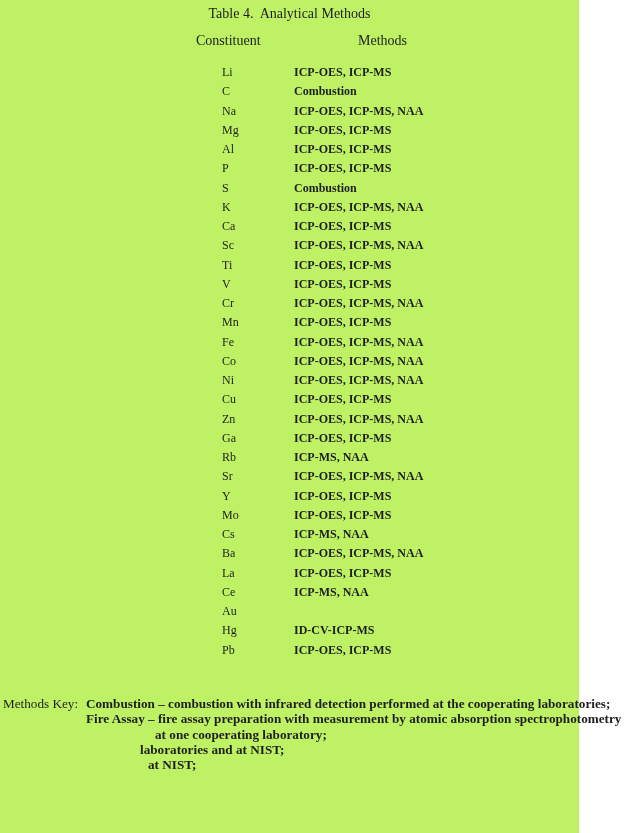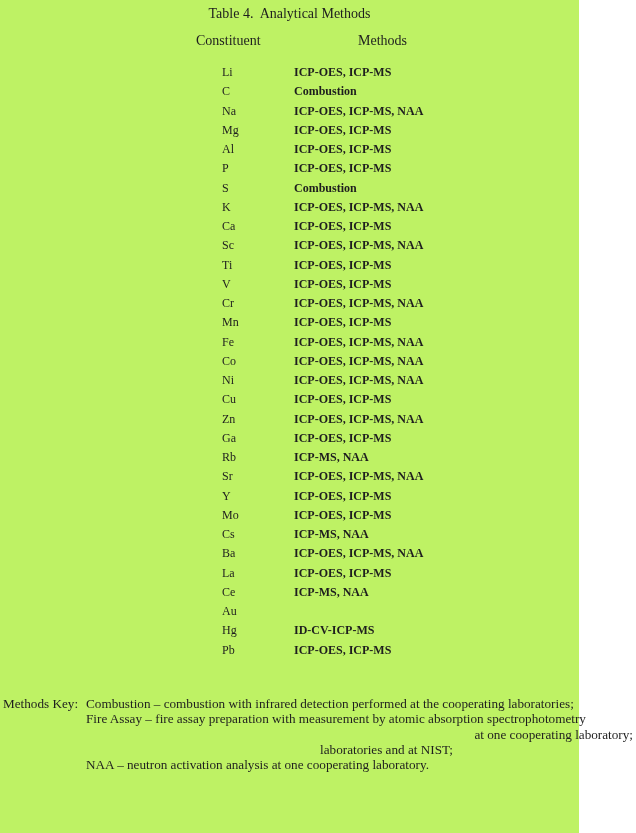--- a/index.html
+++ b/index.html
@@ -69,26 +69,27 @@
     font-size: 13.2px;
     line-height: 15.3px;
   }
   .key-label {
     width: 83px;
     flex: 0 0 83px;
     white-space: nowrap;
   }
   .key-entries {
     flex: 1 1 auto;
+    font-weight: bold;
   }
   .key-line {
     white-space: nowrap;
   }
-  .key-entry[data-idx="1"] .cont-line { padding-left: 69px; text-align: right; }
-  .key-entry[data-idx="2"] .cont-line { padding-left: 54px; text-align: center; }
+  .key-entry[data-idx="1"] .cont-line { padding-left: 69px; }
+  .key-entry[data-idx="2"] .cont-line { padding-left: 54px; }
   .key-entry[data-idx="4"] .cont-line { padding-left: 62px; }
 </style>
 </head>
 <body>
 
 <div class="page">
 
   <div class="doc-title">Table 4.  Analytical Methods</div>
 
   <div class="col-hdr hdr-constituent">Constituent</div>
@@ -228,20 +229,18 @@
           <div class="key-line">Combustion – combustion with infrared detection performed at the cooperating laboratories;</div>
         </div>
         <div class="key-entry" data-idx="1">
           <div class="key-line">Fire Assay – fire assay preparation with measurement by atomic absorption spectrophotometry</div>
           <div class="key-line cont-line">at one cooperating laboratory;</div>
         </div>
         <div class="key-entry" data-idx="2">
           <div class="key-line cont-line">laboratories and at NIST;</div>
         </div>
         <div class="key-entry" data-idx="4">
-        </div>
-        <div class="key-entry" data-idx="5">
-          <div class="key-line">NAA – neutron activation analysis at one cooperating laboratory.</div>
+          <div class="key-line cont-line">at NIST;</div>
         </div>
       </div>
   </div>
 
 </div>
 
 </body></html>

